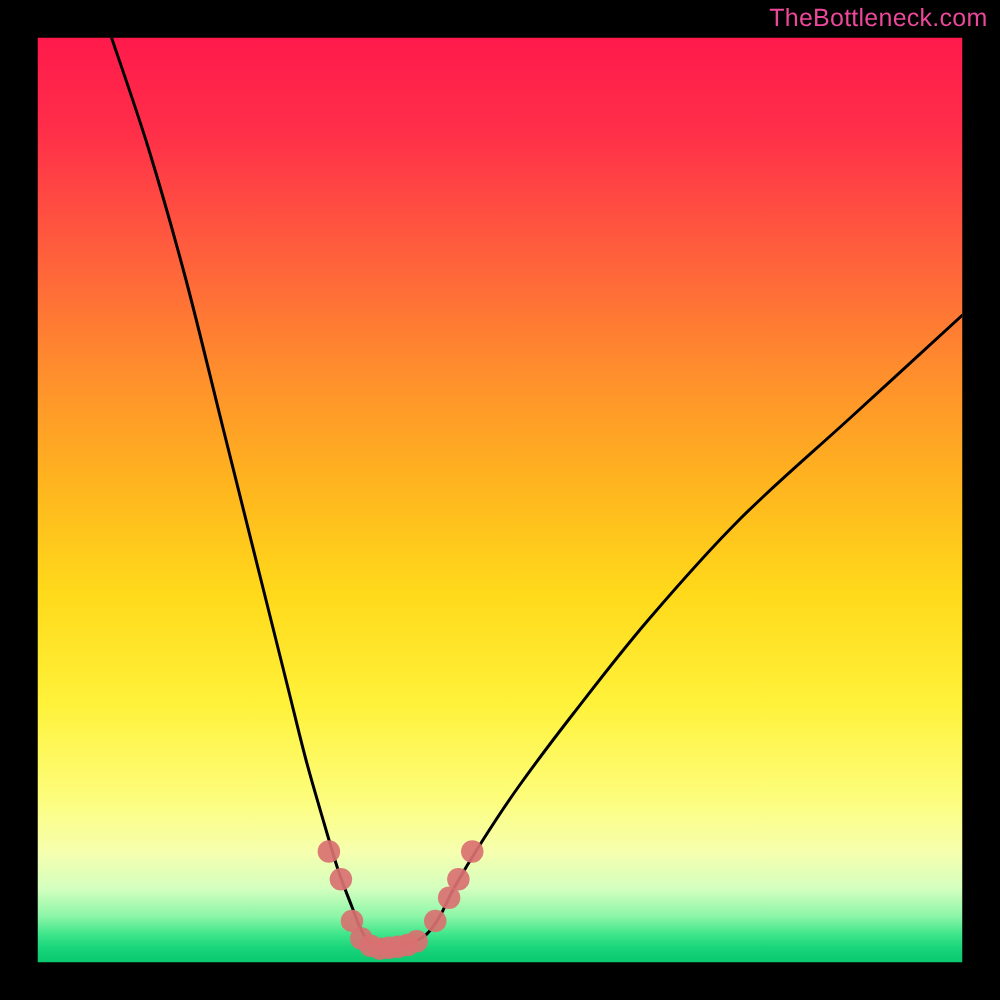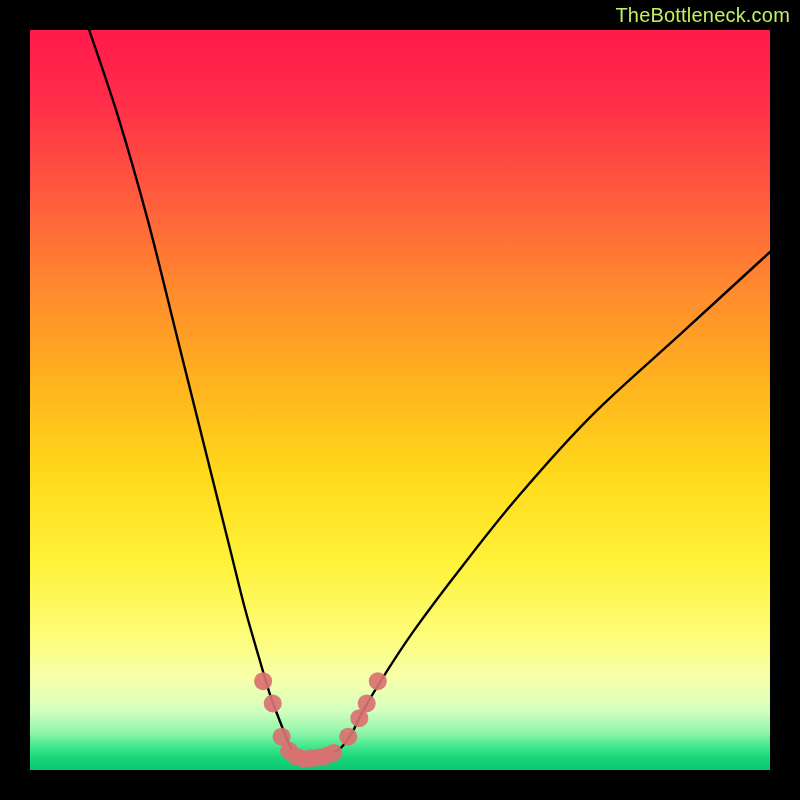--- a/index.html
+++ b/index.html
@@ -50,21 +50,21 @@
   svg.curve {
     position: absolute;
     inset: 0;
     width: 740px;
     height: 740px;
   }
   .watermark {
     position: absolute;
     top: 4px;
     right: 10px;
-    color: #bef264;
+    color: #ec4899;
     font-size: 20px;
     font-weight: 500;
     letter-spacing: 0.2px;
     user-select: none;
   }
 </style>
 </head>
 <body>
 
 <div class="frame">

